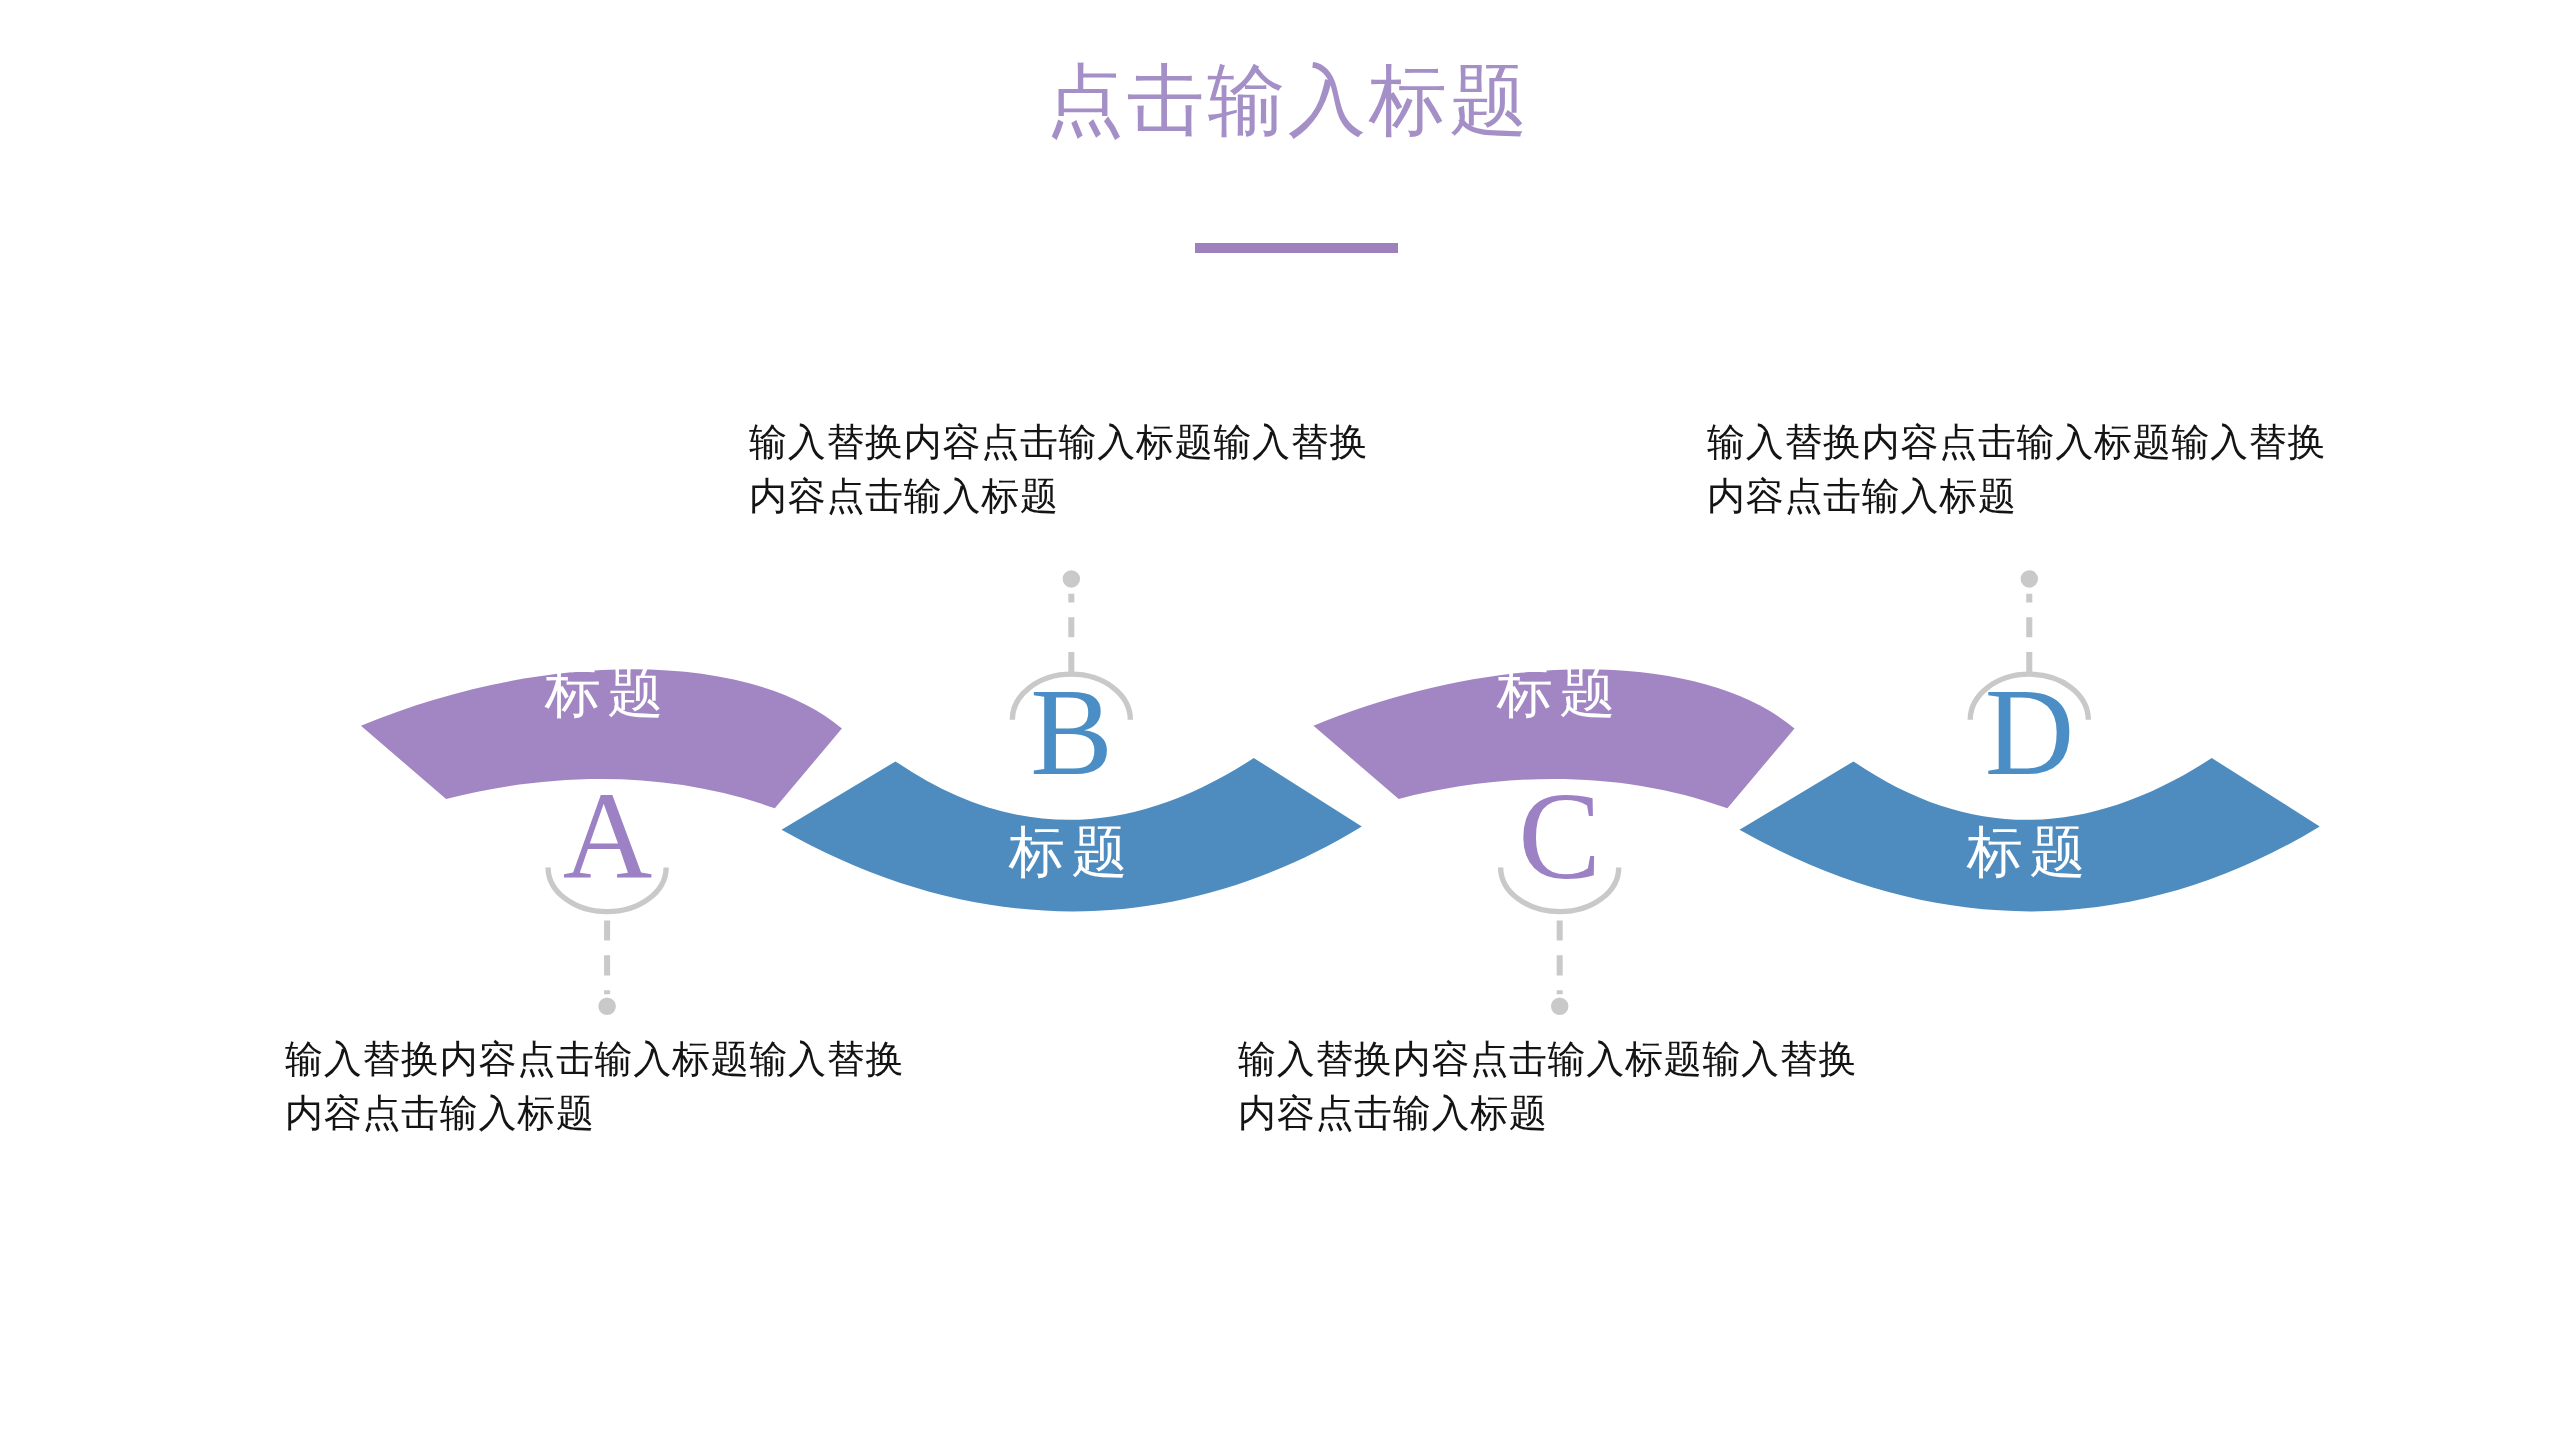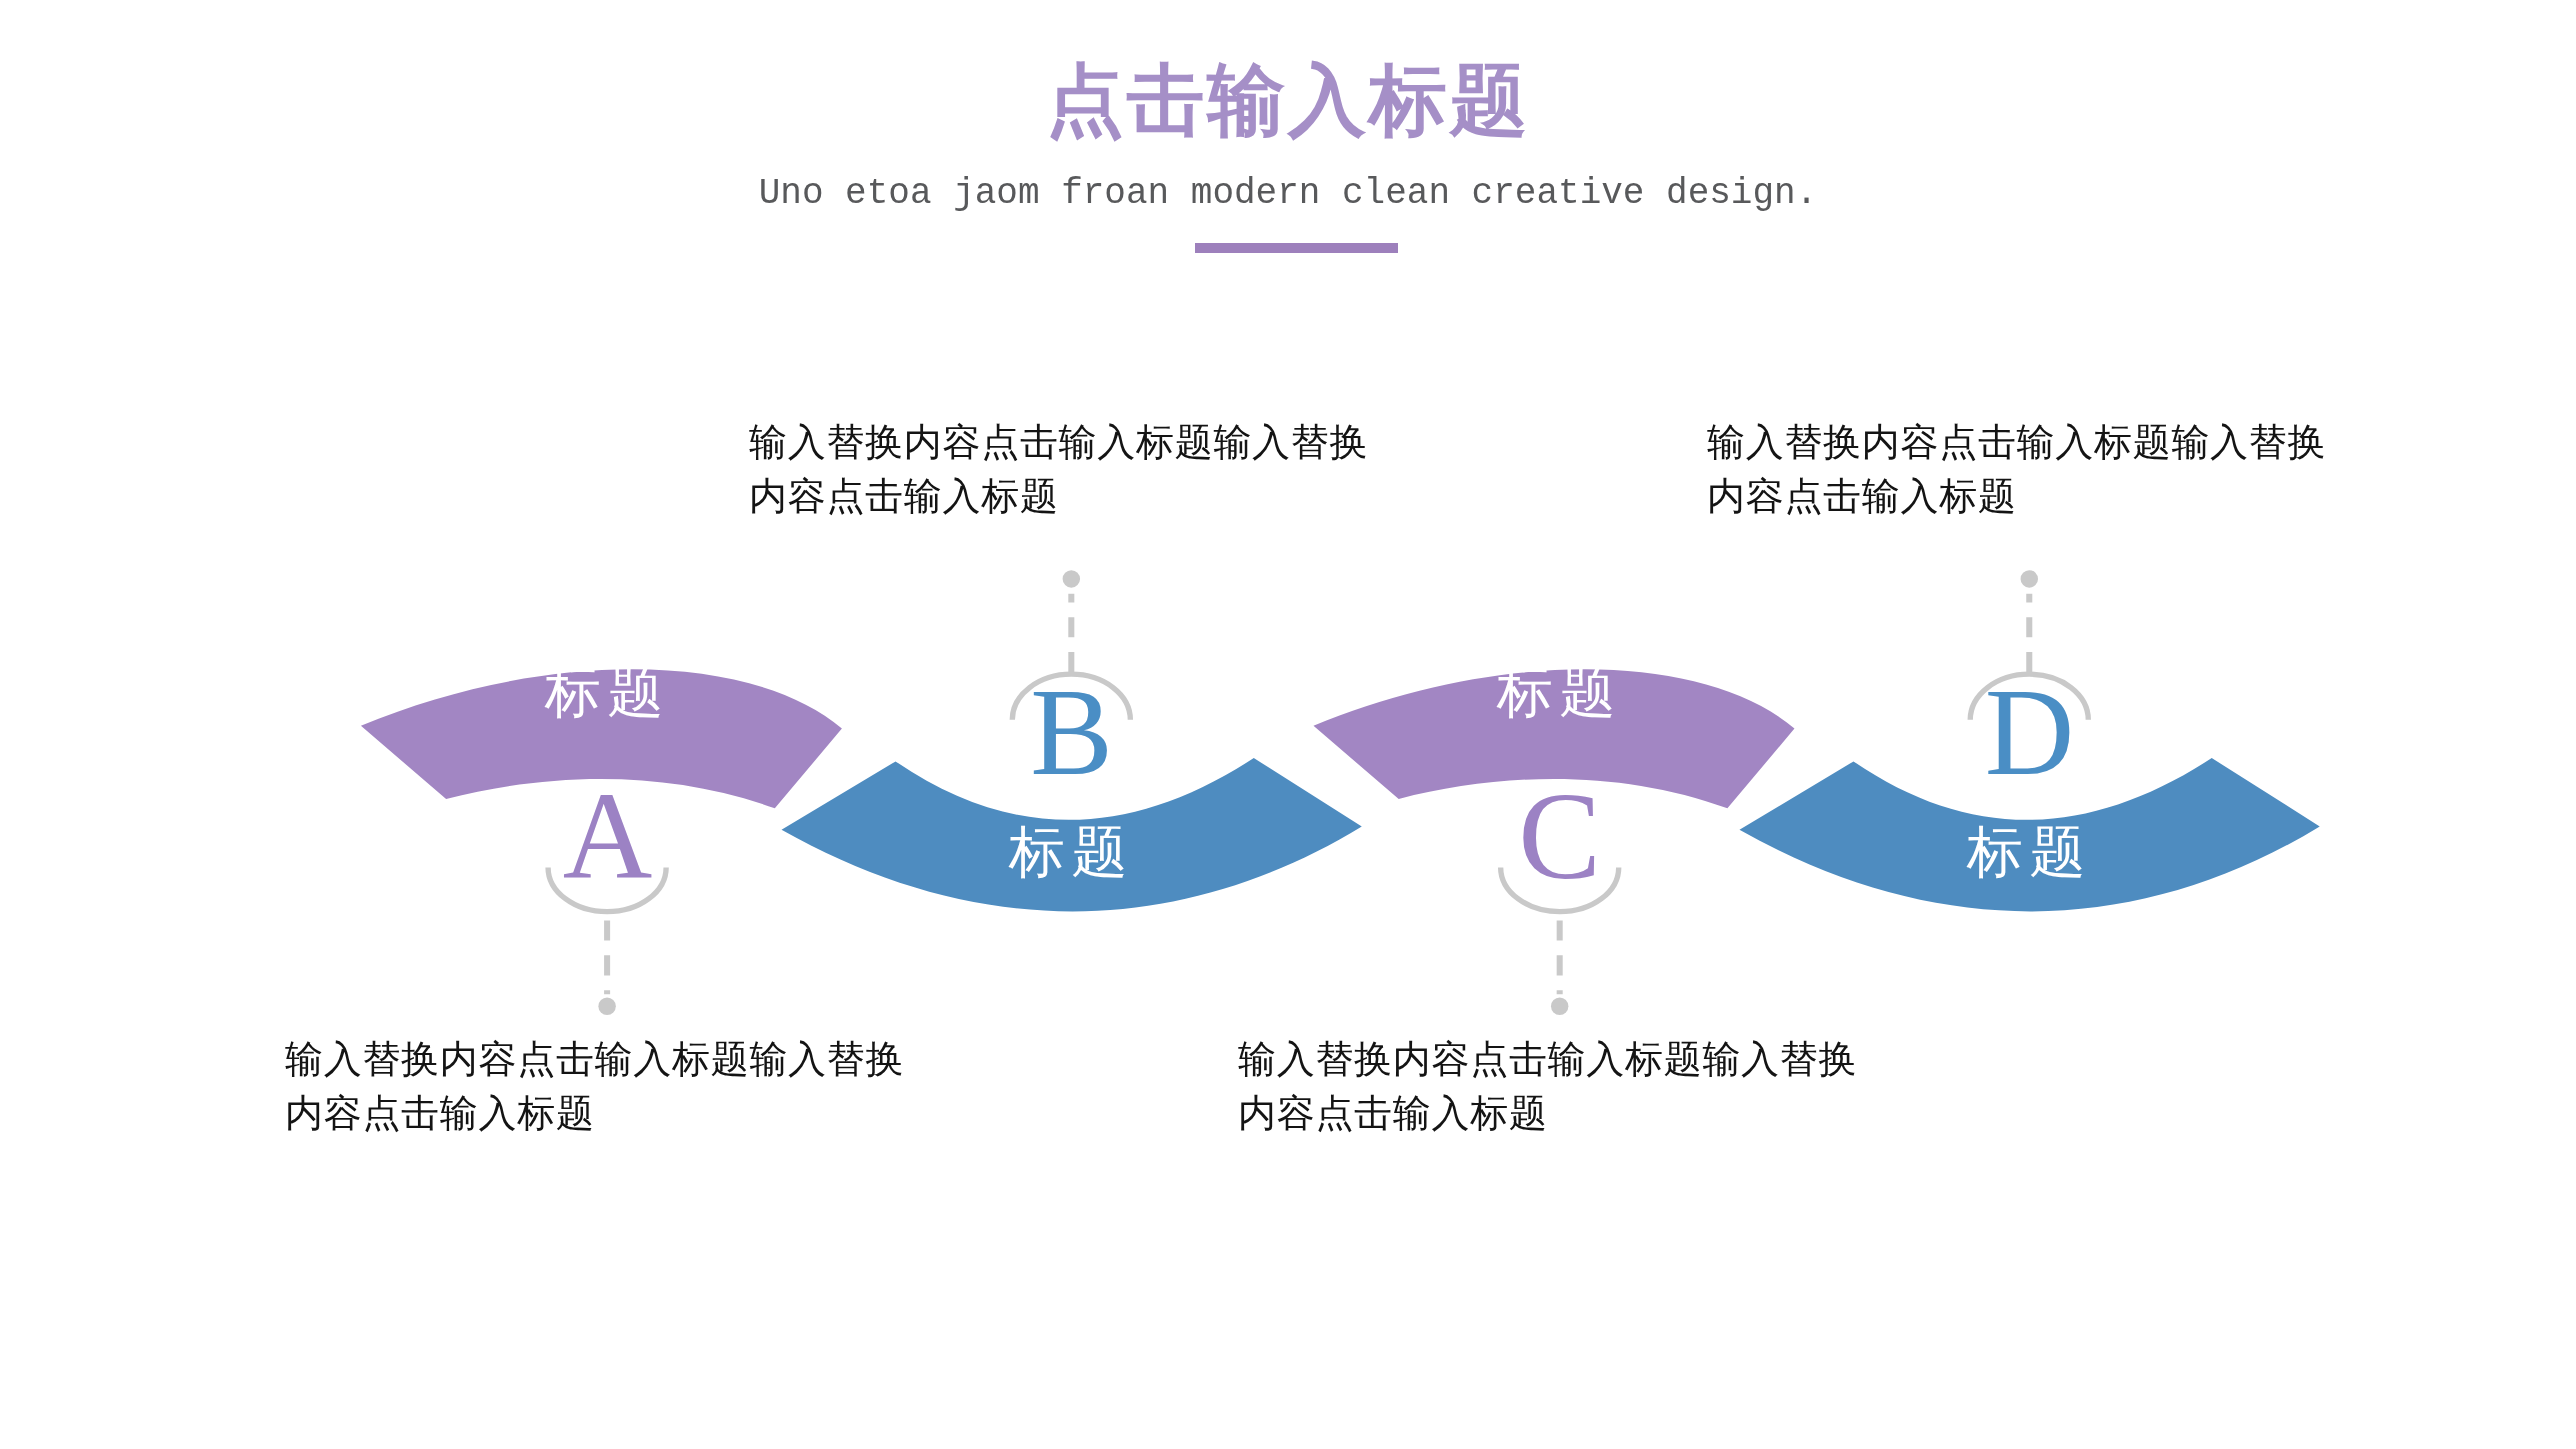--- a/index.html
+++ b/index.html
@@ -1,19 +1,19 @@
 <!DOCTYPE html>
 <html style="font-size:10.7px"><head>
 <meta charset="utf-8">
 <style>
   html,body{margin:0;padding:0;background:#fff;}
   .slide{position:relative;width:2576px;height:1449px;background:#ffffff;overflow:hidden;
          font-family:"Liberation Serif",serif;}
   .abs{position:absolute;}
-  #title{left:0;top:58px;width:2576px;text-align:center;font-size:78px;font-weight:bold;
+  #title{left:0;top:58px;width:2576px;text-align:center;font-size:78px;font-weight:normal;
          letter-spacing:2.7px;line-height:1.1;}
   #subtitle{left:0;top:172px;width:2576px;text-align:center;font-size:36px;
             font-family:"Liberation Mono","DejaVu Sans Mono",monospace;line-height:1.2;}
   #underline{left:1195px;top:243px;width:203px;height:10px;}
   #diagram-svg{left:0;top:0;}
   .ribbon-label{width:349px;text-align:center;font-size:56px;line-height:1;color:#ffffff;
                 letter-spacing:6.7px;}
   .step-letter{width:215px;text-align:center;font-size:124px;line-height:1;}
   .desc-block{width:644px;font-size:38px;line-height:54px;letter-spacing:0.7px;}
   .desc-line{white-space:nowrap;}
@@ -36,21 +36,20 @@
       <path d="M 2237 1293 A 88 66 0 0 0 2413 1293" fill="none" stroke="#c9c9c9" stroke-width="8"></path>
       <line x1="2325" y1="1372" x2="2325" y2="1482" stroke="#c9c9c9" stroke-width="9" stroke-dasharray="30 22"></line>
       <circle cx="2325" cy="1500" r="13" fill="#c9c9c9"></circle>
       <path d="M 2593 1237 C 2885 1402 3185 1398 3458 1232 L 3297 1130 C 3113 1250 2937 1254 2763 1135 Z" fill="#4e8cc0"></path>
       <path d="M 2937 1073 A 88 68 0 0 1 3113 1073" fill="none" stroke="#c9c9c9" stroke-width="8"></path>
       <line x1="3025" y1="1002" x2="3025" y2="885" stroke="#c9c9c9" stroke-width="9" stroke-dasharray="30 22"></line>
       <circle cx="3025" cy="863" r="13" fill="#c9c9c9"></circle>
     </svg>
 
   <div id="title" class="abs" style="color: rgb(165, 143, 199);">点击输入标题</div>
-  <div id="subtitle" class="abs" style="color: rgb(88, 89, 91);">Uno etoa jaom froan modern clean creative design.</div>
   <div id="underline" class="abs" style="background: rgb(157, 128, 188);"></div>
 
   <div class="abs ribbon-label" style="left: 433px; top: 664px;">标题</div>
   <div class="abs step-letter" style="left: 500px; top: 775px; color: rgb(156, 130, 196);">A</div>
   <div class="abs desc-block" style="left: 285px; top: 1032px; color: rgb(20, 20, 20);">
     <div class="desc-line">输入替换内容点击输入标题输入替换</div>
     <div class="desc-line">内容点击输入标题</div>
   </div>
 
   <div class="abs ribbon-label" style="left: 897px; top: 824px;">标题</div>

